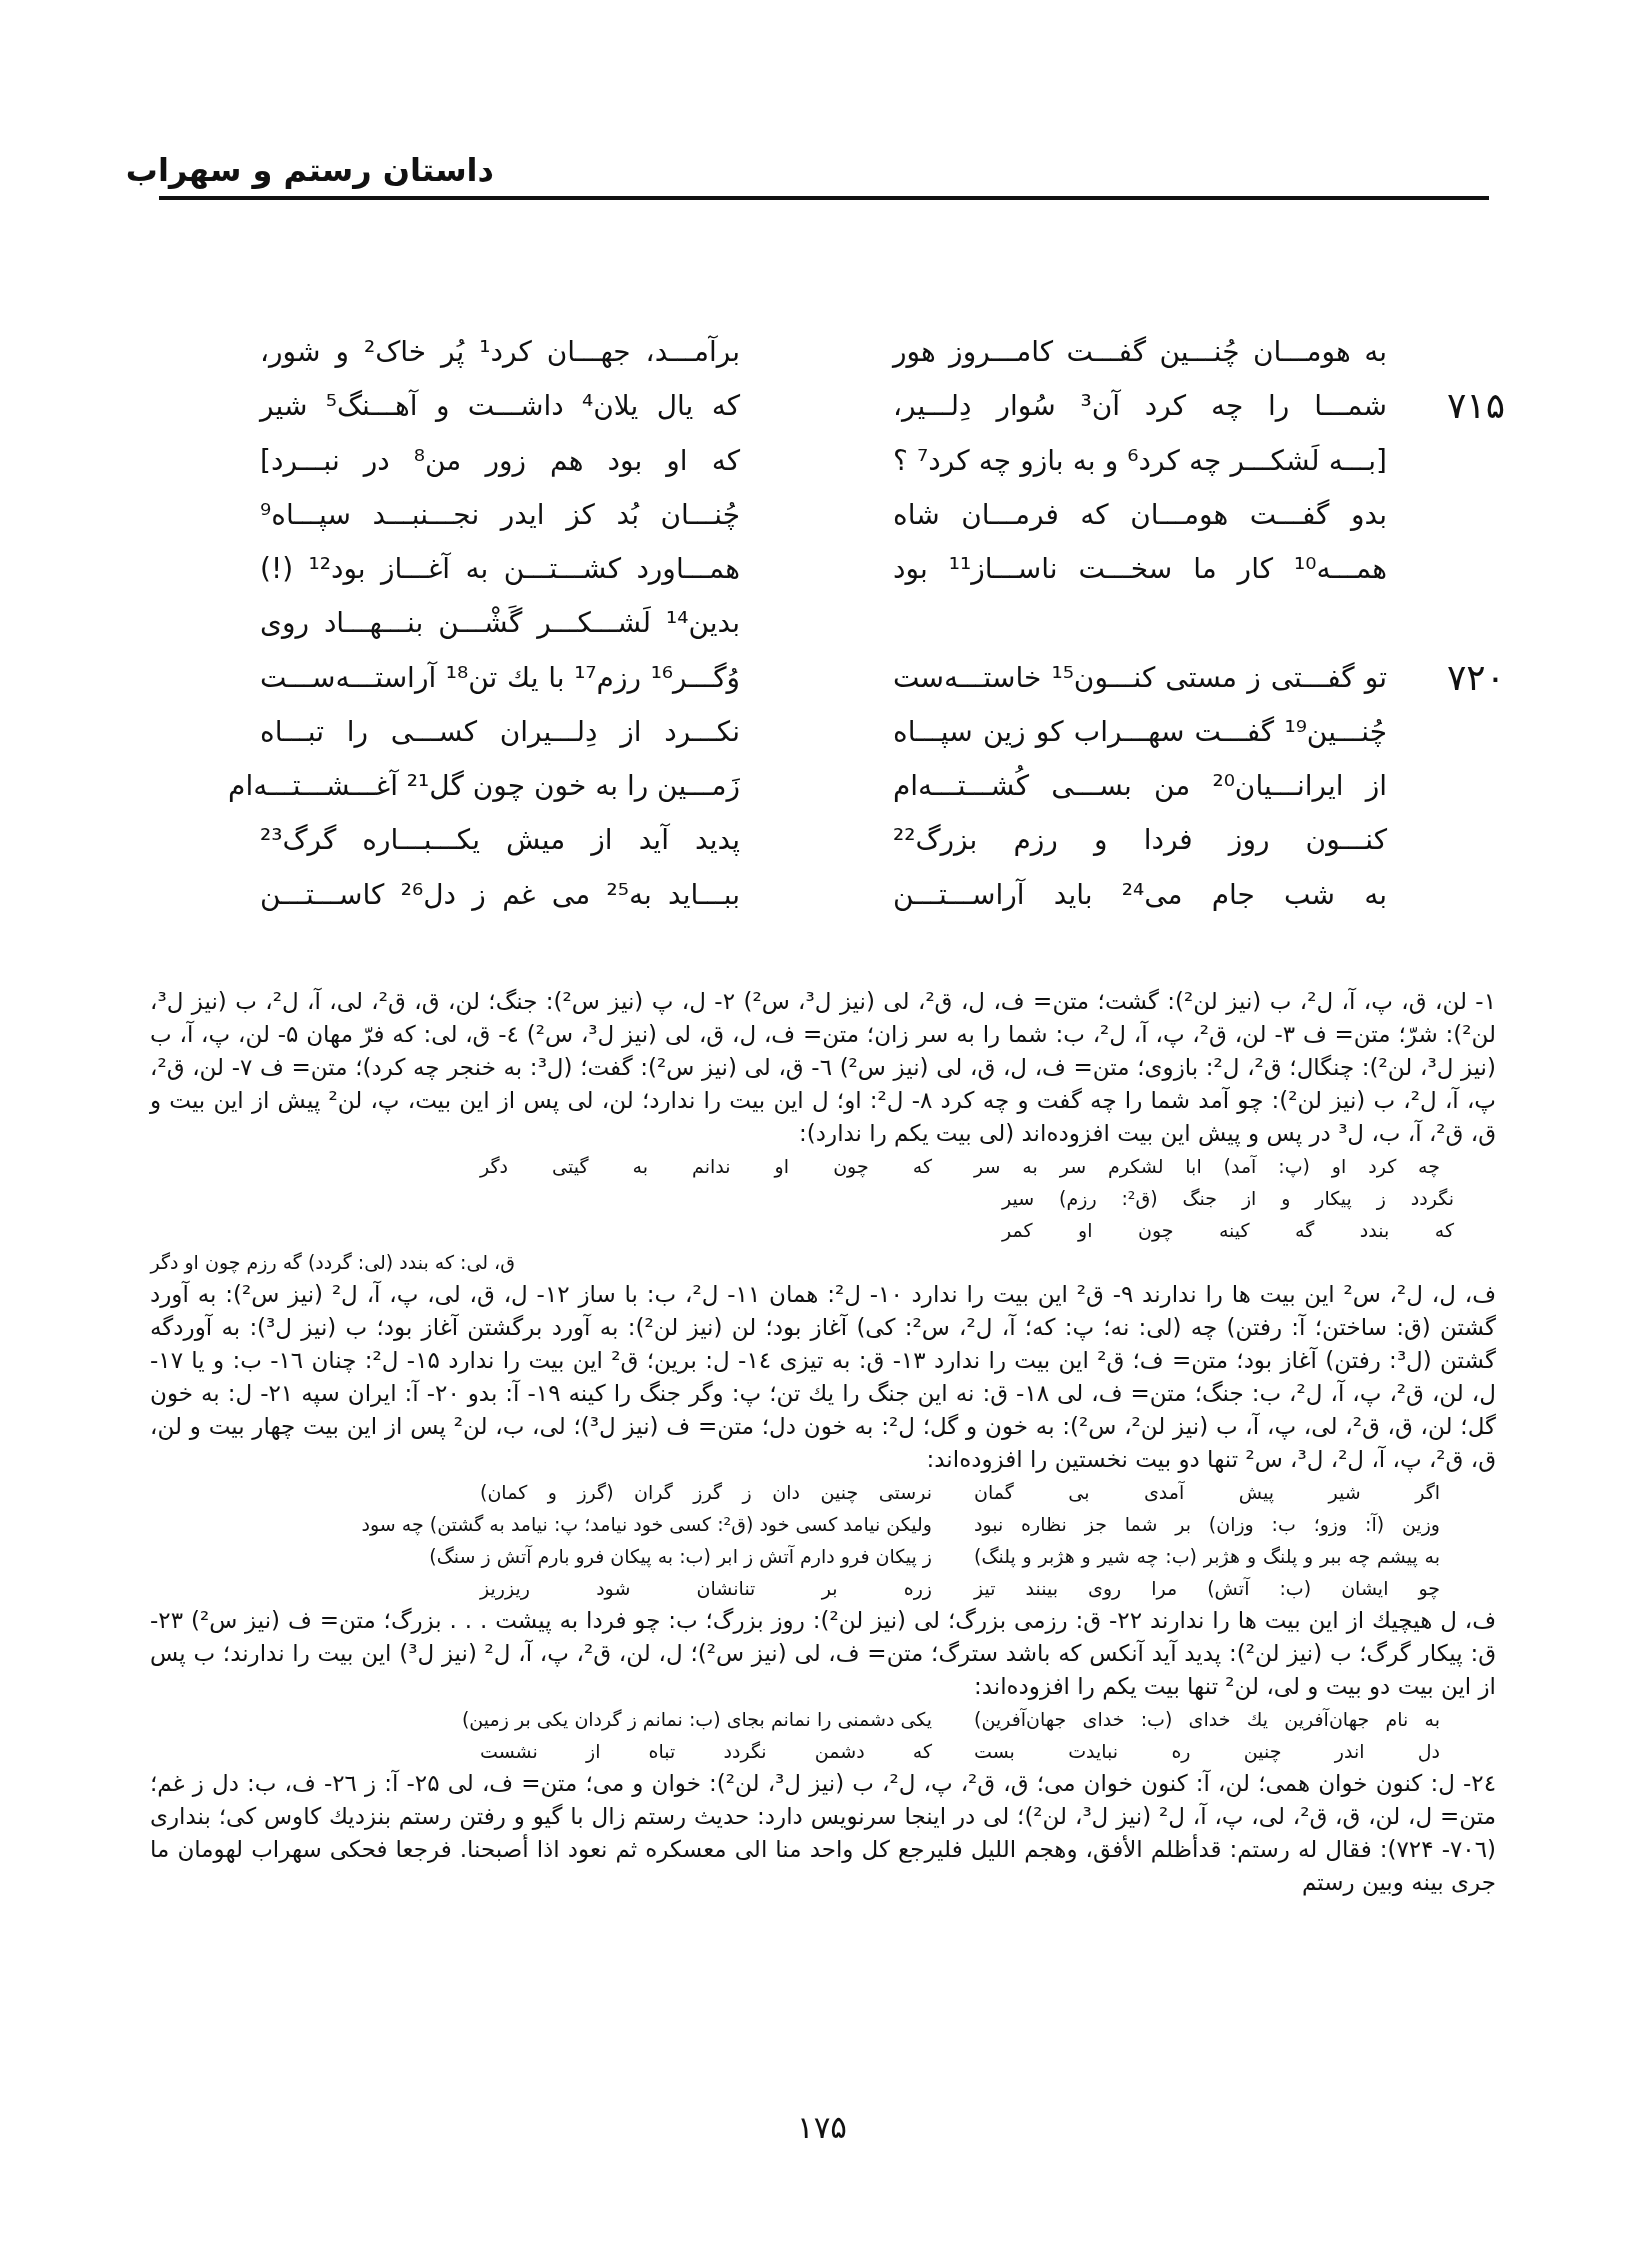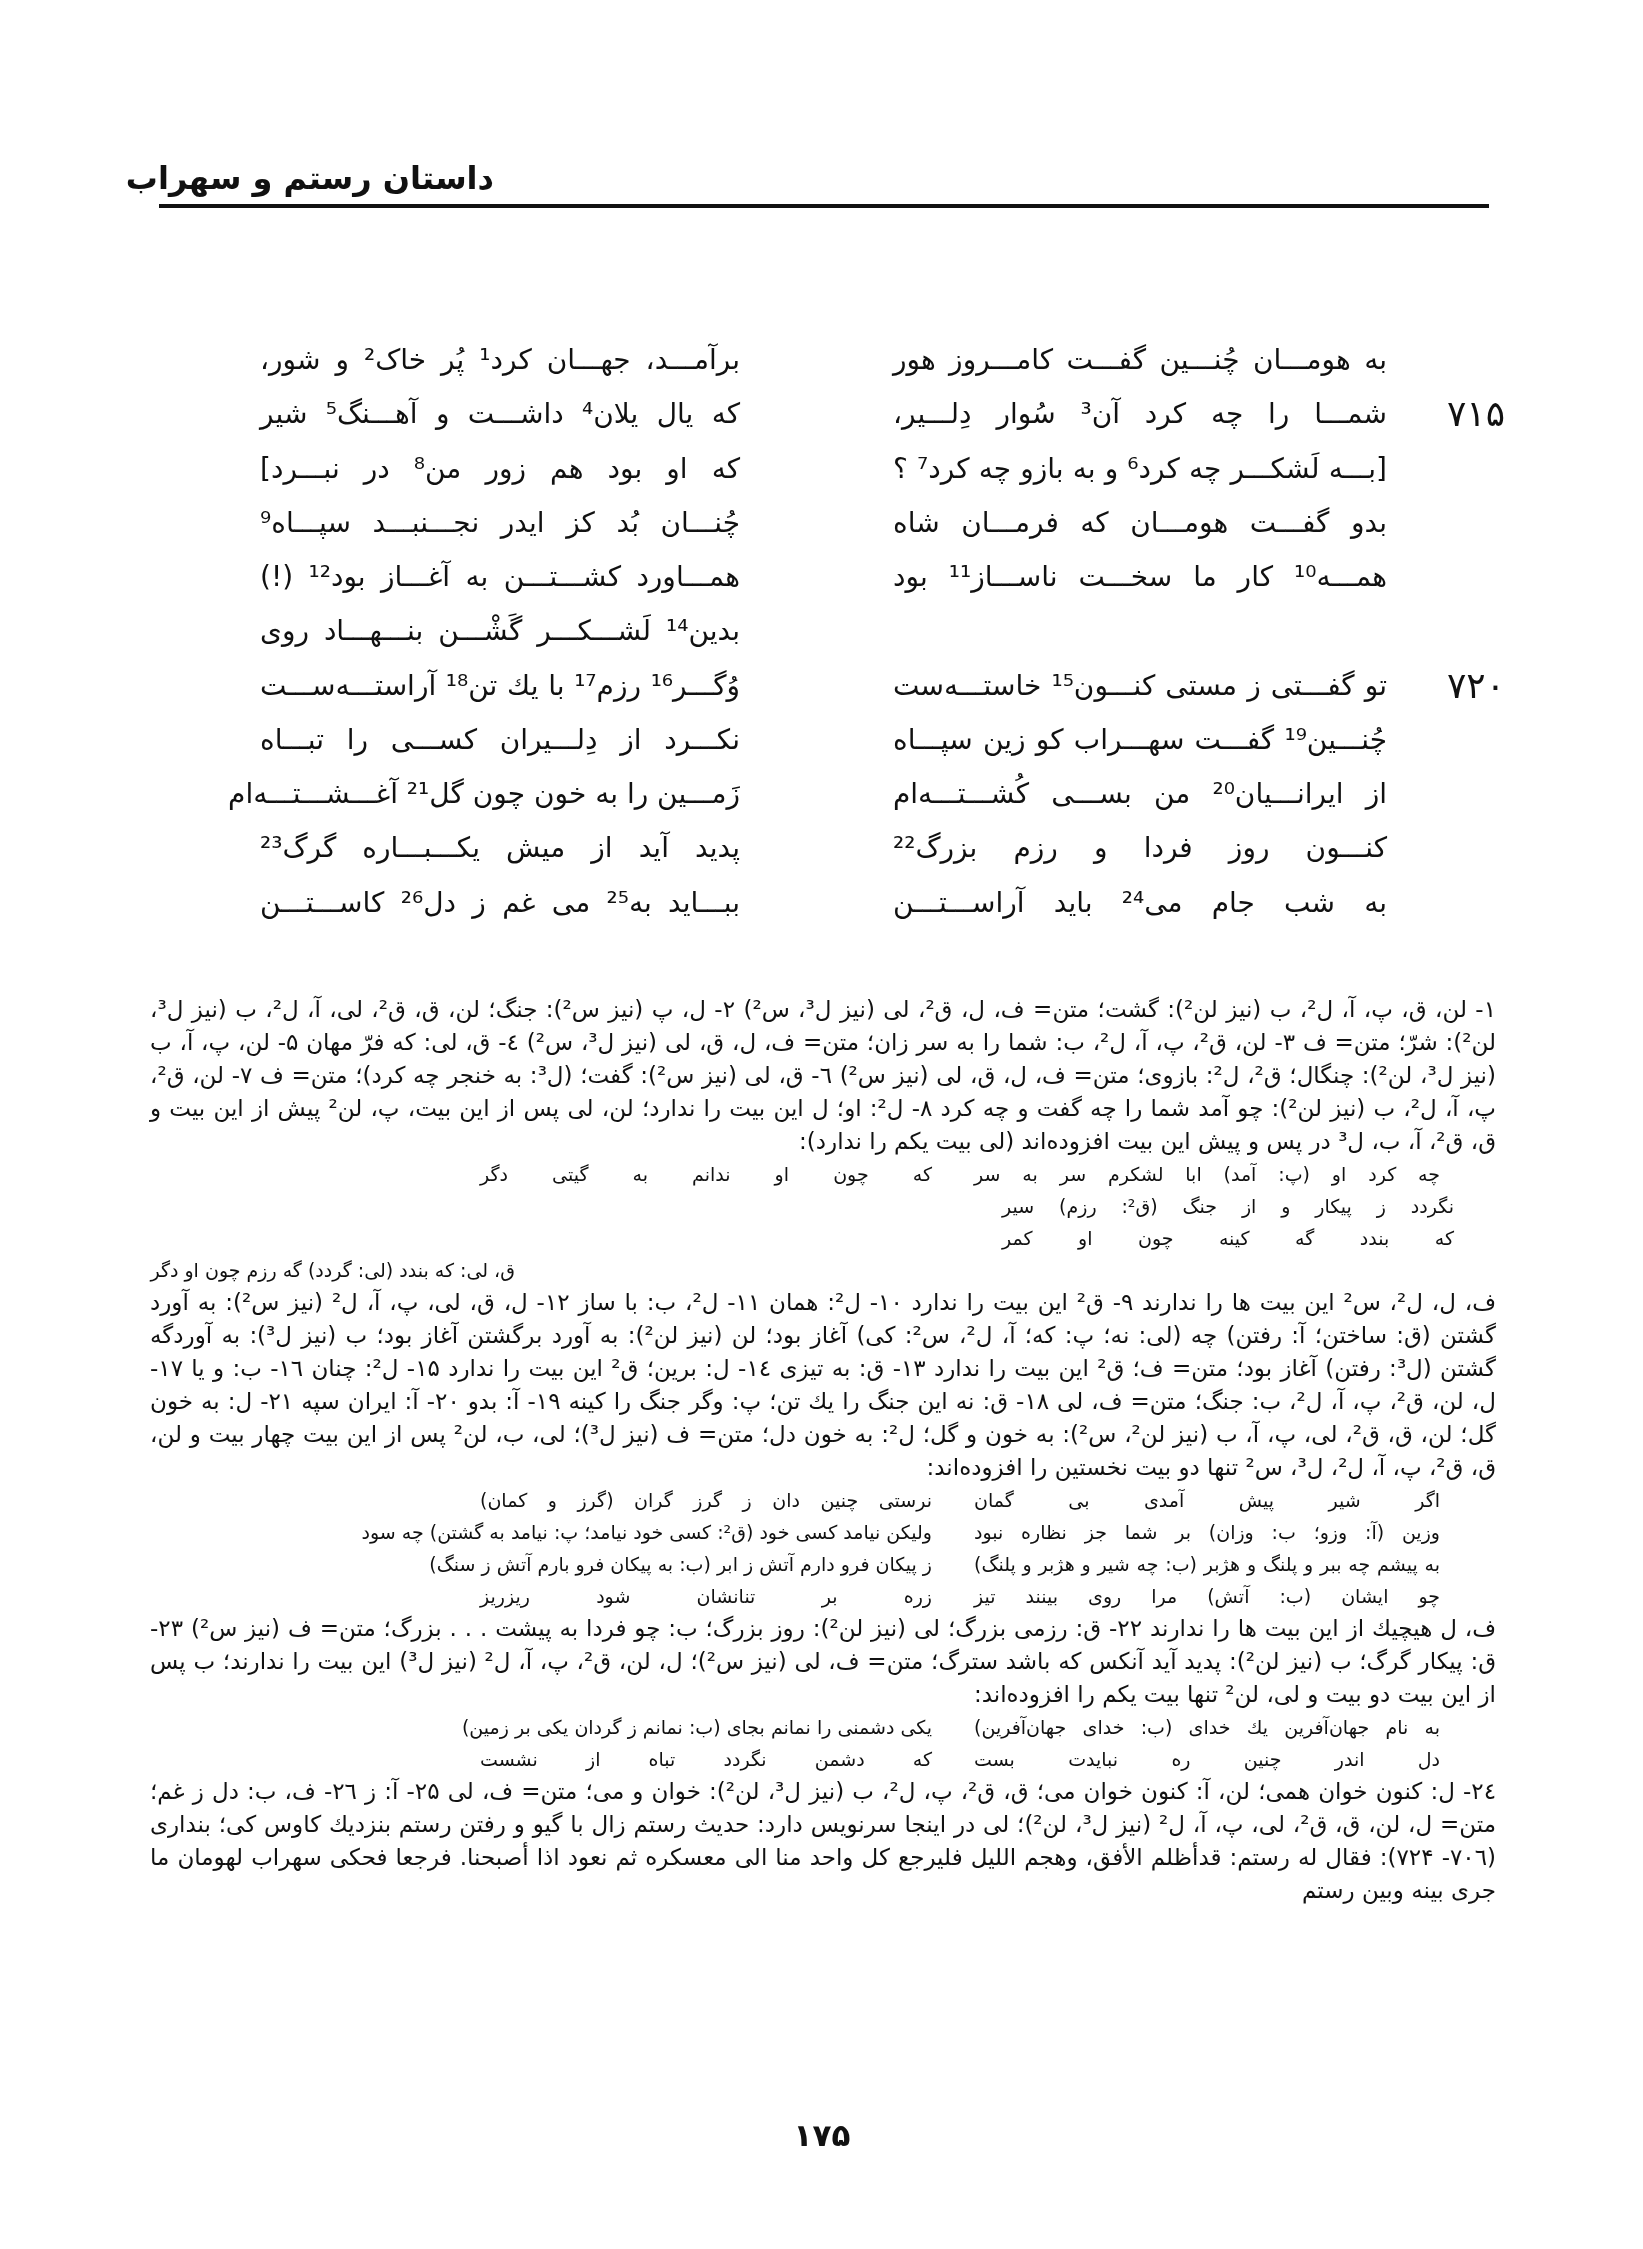--- a/index.html
+++ b/index.html
@@ -1,20 +1,20 @@
 <!DOCTYPE html>
 <html style="font-size:11px"><head>
 <meta charset="utf-8">
 <style>
   html, body { margin: 0; padding: 0; background: #ffffff; }
   body {
     width: 1644px; height: 2250px; position: relative; overflow: hidden;
     font-family: "DejaVu Sans", sans-serif; color: #111111;
   }
-  .page { position: absolute; left: 0; top: 16px; width: 1644px; height: 1628px; direction: rtl; }
+  .page { position: absolute; left: 0; top: 8px; width: 1644px; height: 1628px; direction: rtl; }
 
   
   .running-head {
     position: absolute; left: 160px; top: 143px; width: 334px; text-align: left;
     font-size: 32px; font-weight: bold; direction: rtl; white-space: nowrap;
   }
   .head-rule {
     position: absolute; left: 159px; top: 188px; width: 1330px; height: 3.5px; background: #111;
   }
 
@@ -37,21 +37,21 @@
     font-size: 23px; line-height: 33px; text-align: justify; direction: rtl; margin: 0;
   }
   .variant-couplets { margin: 0; }
   .vc-row { display: flex; flex-direction: row; direction: rtl; height: 32px; line-height: 32px; font-size: 19px; }
   .vc-a { width: 466px; margin-right: 56px; white-space: nowrap; text-align: justify; text-align-last: justify; }
   .vc-b { width: 452px; margin-right: 42px; white-space: nowrap; text-align: justify; text-align-last: justify; }
   .vc-single { margin-right: 981px; white-space: nowrap; }
 
   .page-number {
     position: absolute; top: 2101px; left: 0; width: 1644px; text-align: center;
-    font-size: 31px; font-weight: bold; direction: rtl;
+    font-size: 31px; font-weight: normal; direction: rtl;
   }
 </style>
 </head>
 <body>
 
 <div class="page">
 
   <div class="running-head">داستان رستم و سهراب</div>
   <div class="head-rule"></div>
 

